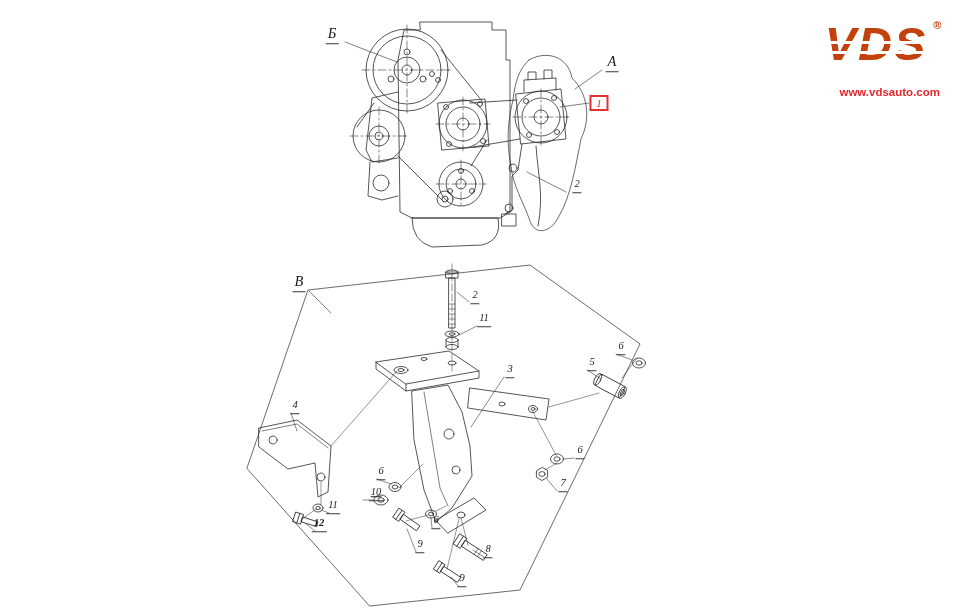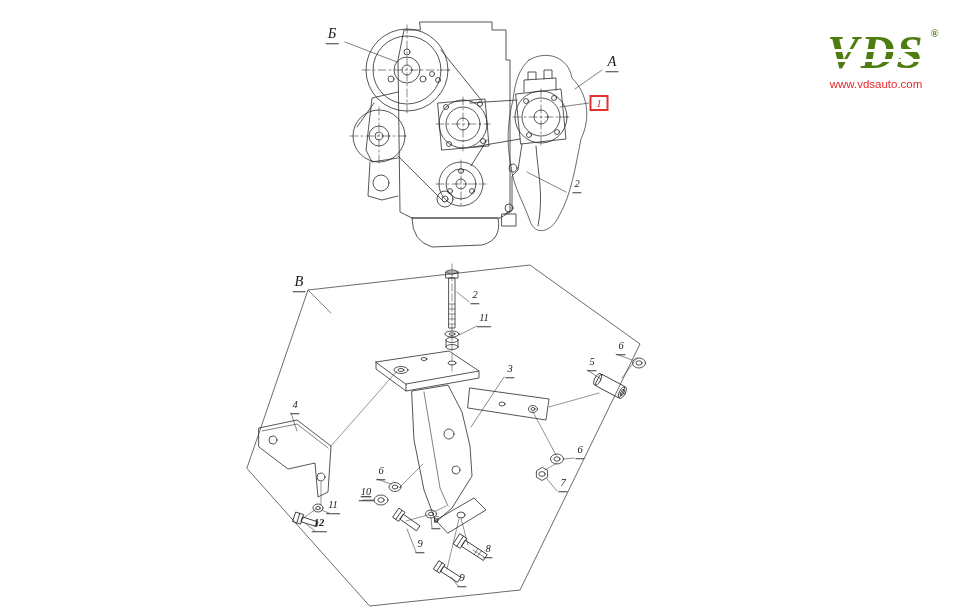--- a/index.html
+++ b/index.html
@@ -14,27 +14,27 @@
   .lbl.sec { font-size:14.5px; }
   .lbl.num { font-size:10.5px; }
 
   .callout-box { position:absolute; width:19px; height:16px;
          border:2px solid #e03230; color:#d92f28; font-style:italic;
          font-size:11px; display:flex; align-items:center; justify-content:center;
          transform:translate(-50%,-50%); background:#fff; font-family:"Liberation Serif", serif; }
 
   .logo { position:absolute; right:20px; top:22px; text-align:center; cursor:pointer; width:128px; }
   .logo-mark { position:relative; display:inline-block;
-         font-family:Liberation Serif, serif; font-weight:700; font-style:italic;
-         font-size:47px; line-height:0.95; color:#4d7c0f; letter-spacing:2px;margin-top:8px; }
+         font-family:Liberation Sans, sans-serif; font-weight:700; font-style:italic;
+         font-size:47px; line-height:0.95; color:#c2410c; letter-spacing:2px; }
   .logo-mark .reg { position:absolute; top:-2px; right:-14px; font-size:11px; font-style:normal; letter-spacing:0; }
   .logo-stripe { position:absolute; left:-2px; right:-2px; height:2.5px; background:#ffffff; }
   .s1 { top:19px; } .s2 { top:29px; }
-  .logo-url { margin-top:3px; font-family:"Liberation Sans", sans-serif; font-weight:400;
-         font-size:11.5px; color:#e4272c; }
+  .logo-url { margin-top:19px; font-family:"Liberation Sans", sans-serif; font-weight:700;
+         font-size:11.5px; color:#e4272c;text-align:right; }
 </style>
 </head>
 <body>
 
 <div class="stage">
 
   <svg class="art" width="960" height="615" viewBox="0 0 960 615">
     <g stroke="#2b2b2b" stroke-width="0.8" fill="none" stroke-linejoin="round" stroke-linecap="round">
 
       <path d="M420,22 L492,22 L492,30 L506,30 L506,60 L510,60 L510,212 L500,218 L412,218 L400,212 L398,60 L404,30 L420,30 Z"></path>
@@ -249,21 +249,21 @@
 
   <div class="lbl num" style="left:475px; top:297px;">2</div>
   <div class="lbl num" style="left:484px; top:320px;">11</div>
   <div class="lbl num" style="left:510px; top:371px;">3</div>
   <div class="lbl num" style="left:295px; top:407px;">4</div>
   <div class="lbl num" style="left:592px; top:364px;">5</div>
   <div class="lbl num" style="left:621px; top:348px;">6</div>
   <div class="lbl num" style="left:580px; top:452px;">6</div>
   <div class="lbl num" style="left:563px; top:485px;">7</div>
   <div class="lbl num" style="left:381px; top:473px;">6</div>
-  <div class="lbl num" style="left:366px; top:494px;text-decoration:underline;">10</div>
+  <div class="lbl num" style="left:376px; top:494px;text-decoration:underline;">10</div>
   <div class="lbl num" style="left:333px; top:507px;">11</div>
   <div class="lbl num" style="left:319px; top:525px;font-weight:bold;">12</div>
   <div class="lbl num" style="left:420px; top:546px;">9</div>
   <div class="lbl num" style="left:436px; top:522px;">6</div>
   <div class="lbl num" style="left:488px; top:551px;">8</div>
   <div class="lbl num" style="left:462px; top:580px;">9</div>
 
   <div class="logo">
     <div class="logo-mark">
       <span>VDS</span><span class="reg">®</span>

